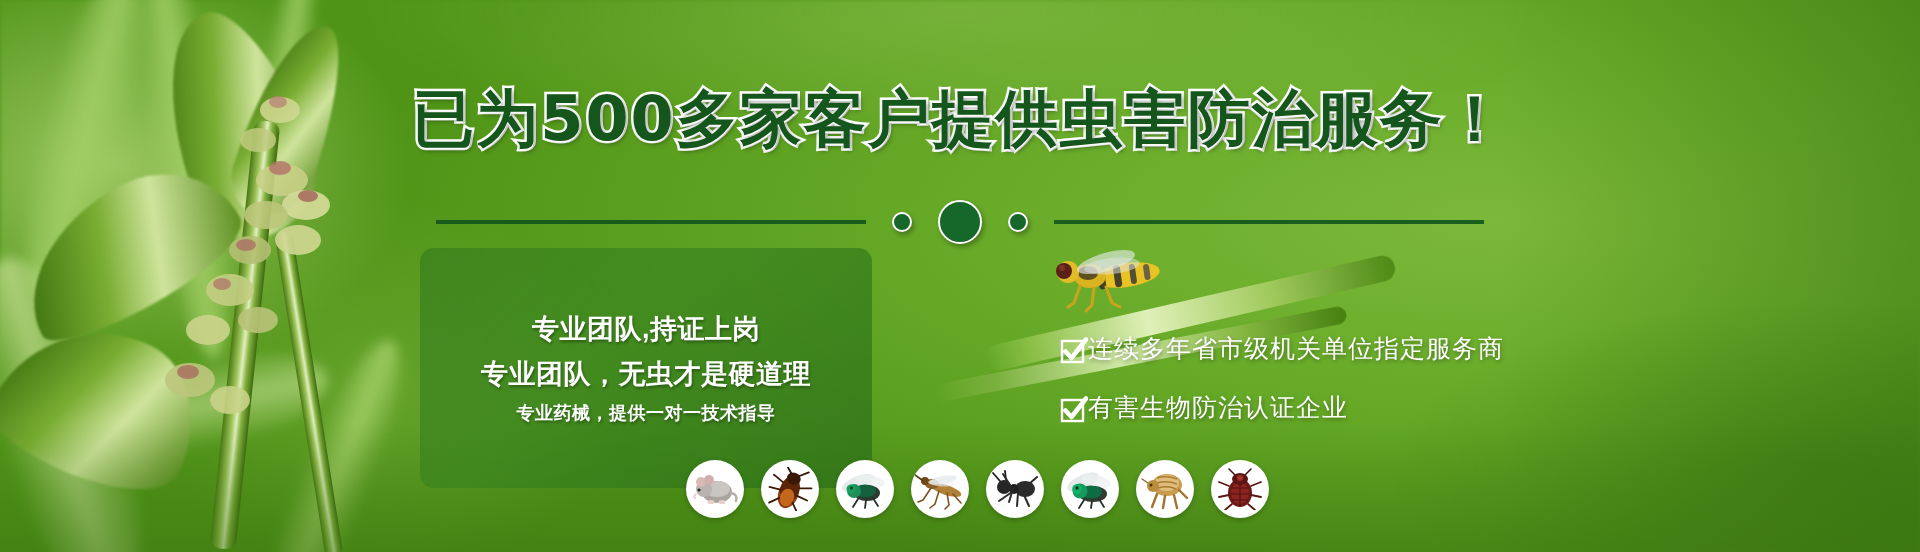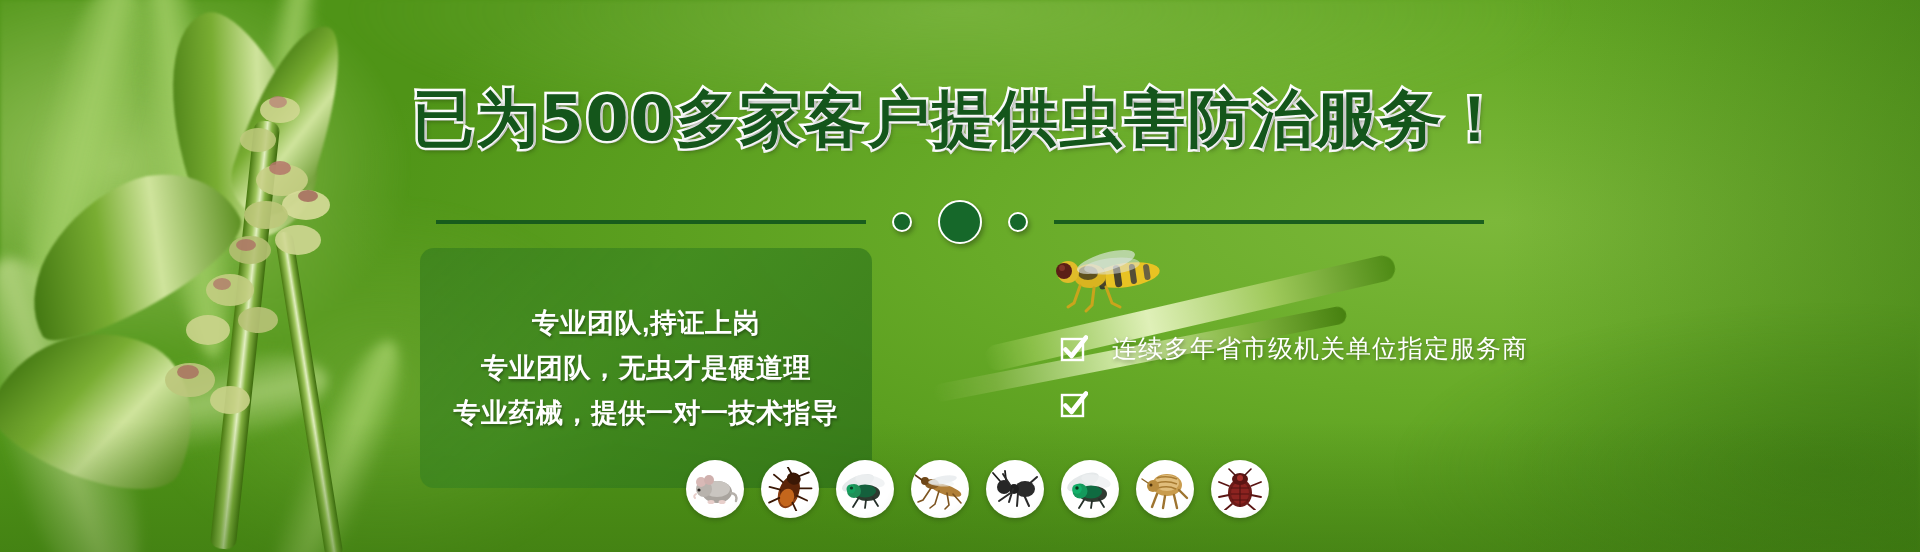--- a/index.html
+++ b/index.html
@@ -152,34 +152,34 @@
     box-sizing: border-box;
   }
   .feature-line {
     color: #ffffff;
     font-weight: bold;
     white-space: nowrap;
     text-shadow: 1px 2px 3px rgba(0,0,0,.35);
   }
   .feature-line.l-1 { font-size: 27px; letter-spacing: .5px; }
   .feature-line.l-2 { font-size: 27px; letter-spacing: .5px; }
-  .feature-line.l-3 { font-size: 27px; letter-spacing: .5px; text-align: right; }
+  .feature-line.l-3 { font-size: 18px; letter-spacing: .5px; text-align: right; }
 
   
   .check-list {
     position: absolute;
     left: 1060px; top: 332px;
     display: flex;
     flex-direction: column;
     gap: 26px;
   }
   .check-item {
     display: flex;
-    align-items: center;
-    gap: 24px;
+    align-items: flex-end;
+    gap: 0;
   }
   .check-icon {
     width: 28px; height: 28px;
     position: relative;
     flex: 0 0 auto;
   }
   .check-icon svg { display: block; }
   .check-text {
     color: #ffffff;
     font-size: 25px;
@@ -334,20 +334,21 @@
       </span>
       <span class="check-text">连续多年省市级机关单位指定服务商</span>
     </div>
     <div class="check-item">
       <span class="check-icon">
         <svg width="28" height="28" viewBox="0 0 28 28">
           <rect x="2" y="4" width="21" height="21" fill="none" stroke="#ffffff" stroke-width="2.4"></rect>
           <path d="M5.5 14.5 L11.5 21 L26 2.5" fill="none" stroke="#ffffff" stroke-width="4.6" stroke-linecap="round" stroke-linejoin="round"></path>
         </svg>
       </span>
+      <span class="check-text">有害生物防治认证企业</span>
     </div>
   </div>
 
   <div class="pest-strip">
 
     <div class="pest" title="鼠">
       <svg width="48" height="40" viewBox="0 0 48 40">
         <ellipse cx="26" cy="23" rx="15" ry="11" fill="#a9a49e"></ellipse>
         <ellipse cx="26" cy="20" rx="13" ry="8" fill="#c9c5c0"></ellipse>
         <circle cx="13" cy="20" r="8" fill="#b8b3ad"></circle>

